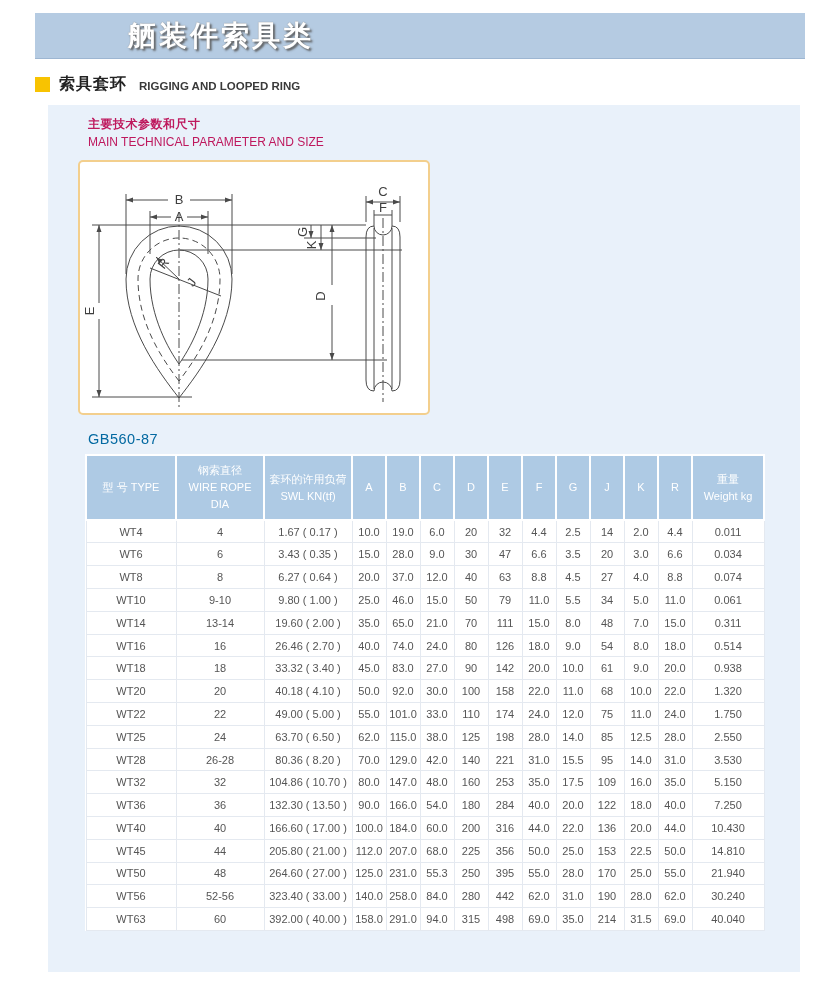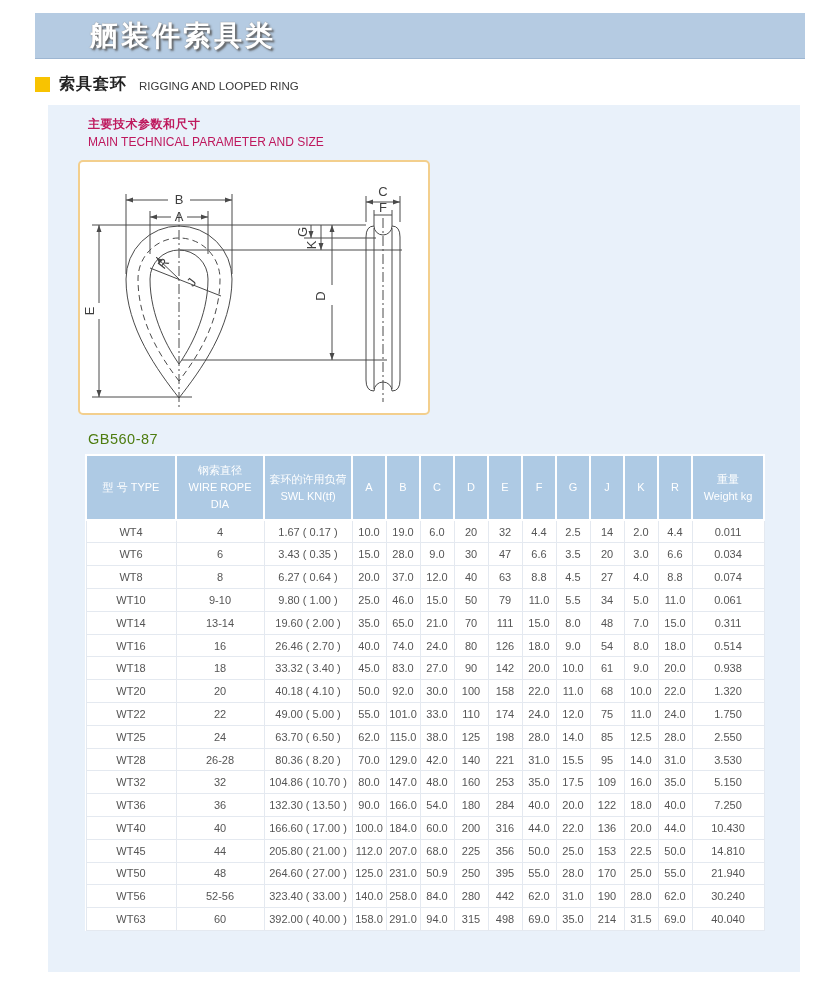--- a/index.html
+++ b/index.html
@@ -14,47 +14,48 @@
     width: 770px; height: 46px;
     background: var(--banner-bg, #b5cbe2);
     border-bottom: 1px solid #9db6d2;
     display: flex; align-items: center;
     padding-left: 55px; gap: 14px;
   }
   .banner .zh {
     font-size: 28px; font-weight: bold; color: #fff;
     letter-spacing: 3px;
     text-shadow: 2px 2px 2px rgba(90,90,90,.9), 0 0 1px #777;
+    margin-left: 38px;
   }
   .banner .en {
     font-size: 19px; font-weight: bold; color: #fff;
     margin-top: 7px; letter-spacing: .5px;
     text-shadow: 2px 2px 2px rgba(90,90,90,.9), 0 0 1px #777;
   }
   .section-head {
     position: absolute; left: 35px; top: 74px;
     display: flex; align-items: center; gap: 9px;
   }
   .section-head .sq { width: 15px; height: 15px; background: var(--accent, #f8c301); }
   .section-head .zh { font-size: 16px; font-weight: bold; color: #222; letter-spacing: 1px; }
-  .section-head .en { font-size: 11.5px; font-weight: normal; color: #3a3a3a; margin-left: 3px; margin-top: 3px; }
+  .section-head .en { font-size: 11.5px; font-weight: bold; color: #3a3a3a; margin-left: 3px; margin-top: 3px; }
   .content-box {
     position: absolute; left: 48px; top: 105px;
     width: 752px; height: 867px;
     background: var(--content-bg, #e9f1fa);
   }
   .tech-heading { margin: 10px 0 0 40px; font-size: 12px; color: #be185d; line-height: 1.5; }
   .tech-heading .zh { font-weight: bold; letter-spacing: .5px; }
   .diagram-box {
     margin: 9px 0 0 30px; width: 352px; height: 255px;
     background: #fff;
     border: 2px solid var(--diagram-border, #f3cf8d);
     border-radius: 5px;
   }
-  .standard { margin: 16px 0 7px 40px; font-size: 14.5px; color: #4d7c0f; letter-spacing: .5px; }
+  .standard { margin: 16px 0 7px 40px; font-size: 14.5px; color: #0369a1; letter-spacing: .5px; }
   table.spec { border-collapse: collapse; margin-left: 37px; background: #fff; table-layout: fixed; }
   .col-type { width: 90px; } .col-dia { width: 88px; } .col-swl { width: 88px; }
   .col-dim { width: 34px; } .col-wt { width: 72px; }
   table.spec th {
     background: var(--header-bg, #aecae4);
     color: #fff; font-size: 11px; font-weight: normal;
     border: 2px solid #fff; padding: 6px 1px; line-height: 1.55;
   }
   table.spec td {
     font-size: 11px; color: #555; text-align: center;
@@ -431,21 +432,21 @@
           <td>22.5</td>
           <td>50.0</td>
           <td>14.810</td>
         </tr>
         <tr>
           <td>WT50</td>
           <td>48</td>
           <td>264.60 ( 27.00 )</td>
           <td>125.0</td>
           <td>231.0</td>
-          <td>50.9</td>
+          <td>55.3</td>
           <td>250</td>
           <td>395</td>
           <td>55.0</td>
           <td>28.0</td>
           <td>170</td>
           <td>25.0</td>
           <td>55.0</td>
           <td>21.940</td>
         </tr>
         <tr>

